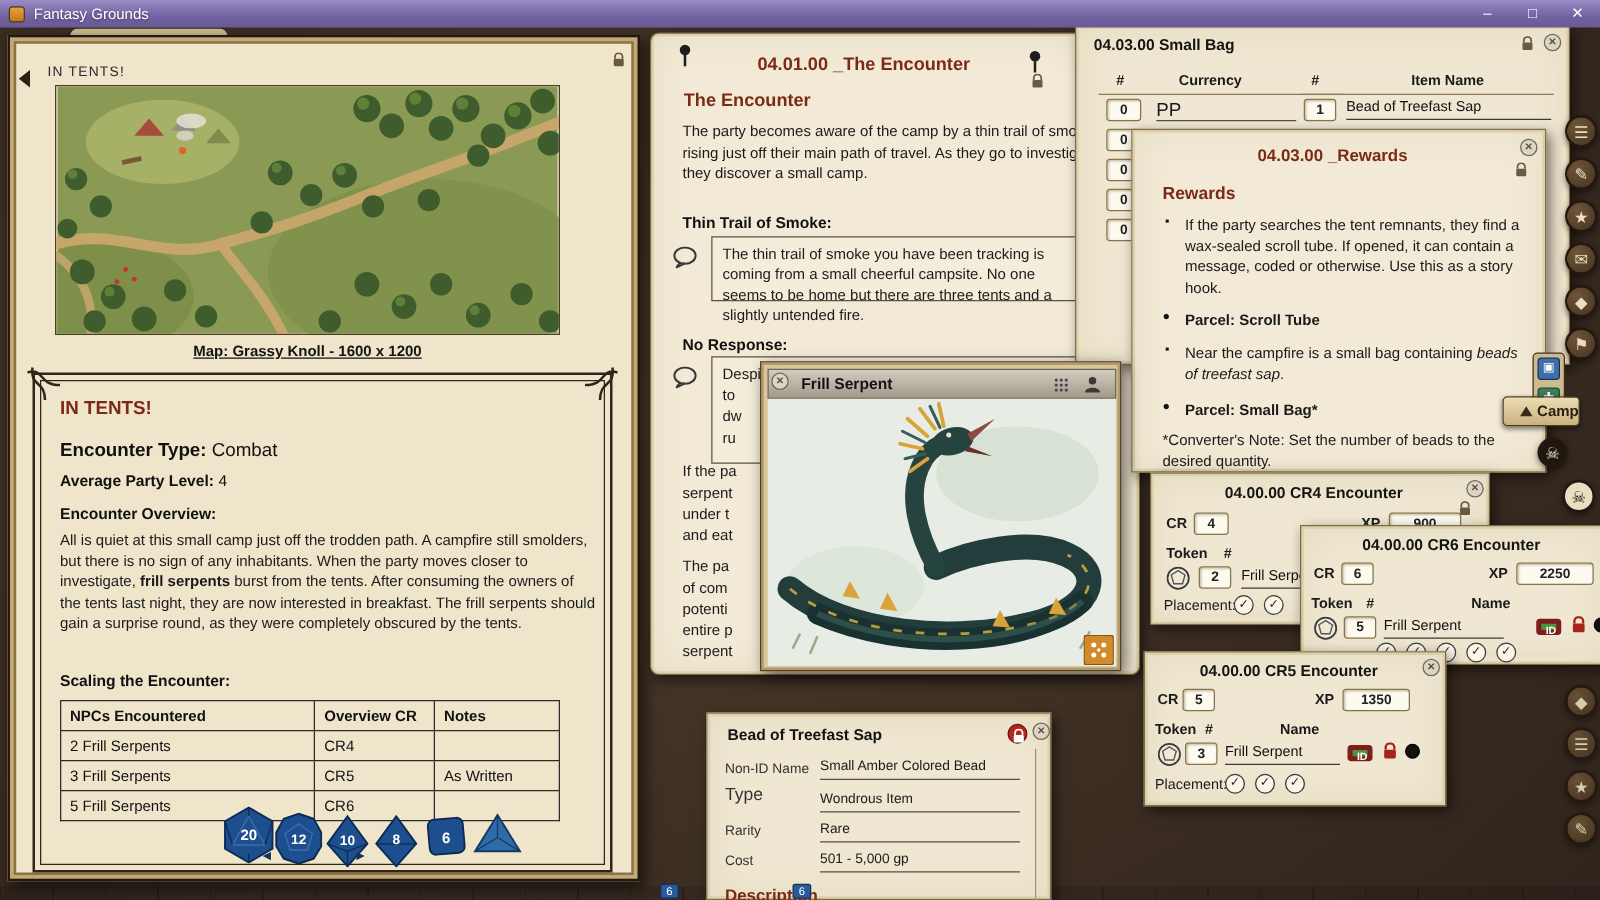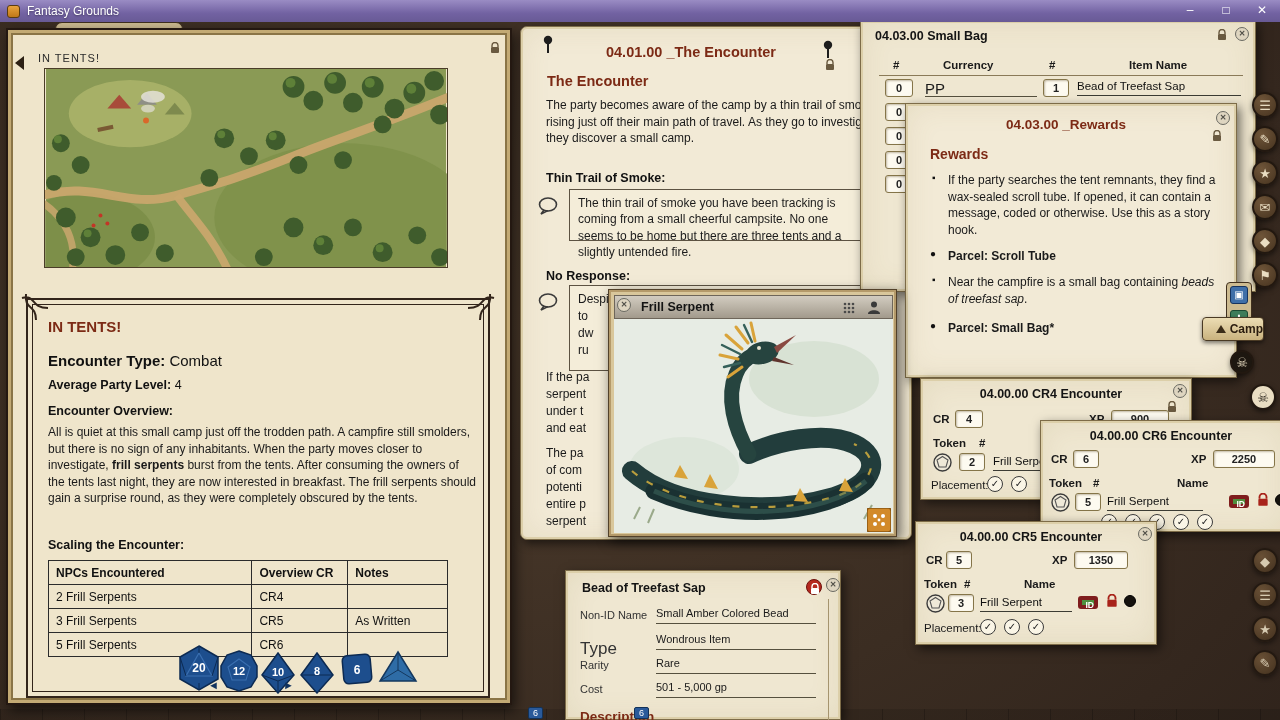--- a/index.html
+++ b/index.html
@@ -106,20 +106,21 @@
     <polygon points="92,36 102,24 112,36" fill="#8f8f86"></polygon>
     <polygon points="120,46 130,34 140,46" fill="#7e8a4e"></polygon>
     <rect x="52" y="58" width="16" height="4" fill="#7a5a34" transform="rotate(-12 60 60)"></rect>
     <circle cx="101" cy="52" r="3" fill="#d9682a"></circle>
     <ellipse cx="108" cy="28" rx="12" ry="6" fill="#e4e2d8" opacity="0.85"></ellipse>
     <ellipse cx="103" cy="40" rx="7" ry="4" fill="#dcd9cc" opacity="0.8"></ellipse>
     <circle cx="55" cy="148" r="2" fill="#c33527"></circle>
       <circle cx="62" cy="156" r="2" fill="#c33527"></circle>
       <circle cx="48" cy="158" r="2" fill="#c33527"></circle>
   </svg>
+  <div class="abs b" style="left:36px;top:244px;width:404px;text-align:center;font-size:12px;color:#141414;text-decoration:underline">Map: Grassy Knoll - 1600 x 1200</div>
 
   <div class="abs" style="left:18px;top:268px;width:464px;height:400px;border:2px solid #32241a;outline:1px solid #32241a;outline-offset:-7px"></div>
   <svg class="abs" style="left:12px;top:262px" width="30" height="30" viewBox="0 0 30 30">
       <path d="M28,16 C10,16 16,2 2,6 M16,28 C16,12 4,18 6,2" fill="none" stroke="#32241a" stroke-width="2"></path>
     </svg>
   <svg class="abs" style="left:458px;top:262px;transform:scaleX(-1)" width="30" height="30" viewBox="0 0 30 30">
       <path d="M28,16 C10,16 16,2 2,6 M16,28 C16,12 4,18 6,2" fill="none" stroke="#32241a" stroke-width="2"></path>
     </svg>
 
   <div class="abs b maroon" style="left:40px;top:288px;font-size:15px">IN TENTS!</div>
@@ -257,20 +258,21 @@
   <div class="abs t12 b" style="left:42px;top:144px">Parcel: Scroll Tube</div>
 
   <div class="abs" style="left:26px;top:170px;font-size:10px;color:#111">▪</div>
   <div class="abs t12" style="left:42px;top:170px;width:276px">
     <span>Near the campfire is a small bag containing </span><span style="font-style:italic">beads of treefast sap</span><span>.</span>
   </div>
 
   <div class="abs" style="left:24px;top:216px;font-size:10px;color:#111">●</div>
   <div class="abs t12 b" style="left:42px;top:216px">Parcel: Small Bag*</div>
 
+  <div class="abs t12" style="left:24px;top:240px;width:292px">*Converter's Note: Set the number of beads to the desired quantity.</div>
 </div>
 
 <div class="win" style="left:920px;top:378px;width:272px;height:122px;z-index:5">
   <div class="abs wtitle" style="left:0;top:8px;width:260px;text-align:center">04.00.00 CR4 Encounter</div>
   <div class="xbtn" style="left:252px;top:5px">✕</div>
   <svg class="abs" style="left:246px;top:22px" width="10" height="12" viewBox="0 0 10 12">
     <path d="M2,5 V3.5 A3,3 0 0 1 8,3.5 V5" fill="none" stroke="#6a5a40" stroke-width="1.4"></path>
       <rect x="1" y="5" width="8" height="6" rx="1" fill="#6a5a40"></rect>
   </svg>
   <div class="hrow" style="left:12px;top:34px">CR</div>
@@ -423,21 +425,21 @@
     <svg style="position:absolute;left:3px;top:2.5px" width="10" height="12" viewBox="0 0 10 12">
       <path d="M2,5 V3.5 A3,3 0 0 1 8,3.5 V5" fill="none" stroke="#fff" stroke-width="1.4"></path>
         <rect x="1" y="5" width="8" height="6" rx="1" fill="#fff"></rect>
     </svg>
   </div>
   <div class="xbtn" style="left:260px;top:7px">✕</div>
   <div class="abs" style="left:262px;top:28px;width:1px;height:122px;background:#a5946e"></div>
 
   <div class="hrow" style="left:14px;top:38px;font-weight:normal;font-size:11px;color:#333">Non-ID Name</div>
   <div class="flab" style="left:90px;top:36px;width:160px;font-size:11px">Small Amber Colored Bead</div>
-  <div class="hrow" style="left:14px;top:68px;font-weight:normal;font-size:17px;color:#333">Type</div>
+  <div class="hrow" style="left:14px;top:56px;font-weight:normal;font-size:14px;color:#333">Type</div>
   <div class="flab" style="left:90px;top:62px;width:160px;font-size:11px">Wondrous Item</div>
   <div class="hrow" style="left:14px;top:88px;font-weight:normal;font-size:11px;color:#333">Rarity</div>
   <div class="flab" style="left:90px;top:86px;width:160px;font-size:11px">Rare</div>
   <div class="hrow" style="left:14px;top:112px;font-weight:normal;font-size:11px;color:#333">Cost</div>
   <div class="flab" style="left:90px;top:110px;width:160px;font-size:11px">501 - 5,000 gp</div>
   <div class="abs b maroon" style="left:14px;top:138px;font-size:13.5px">Description</div>
 </div>
 
 <div class="sb-icon" style="left:1252px;top:92px;z-index:8">☰</div>
 <div class="sb-icon" style="left:1252px;top:126px;z-index:8">✎</div>

